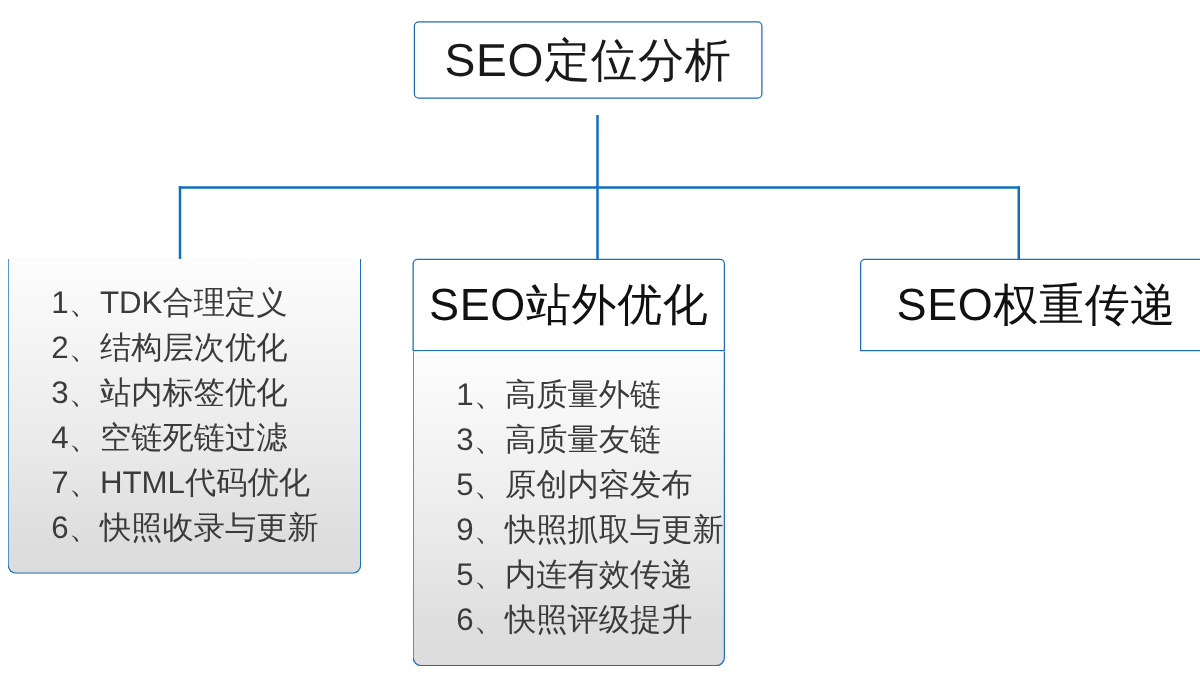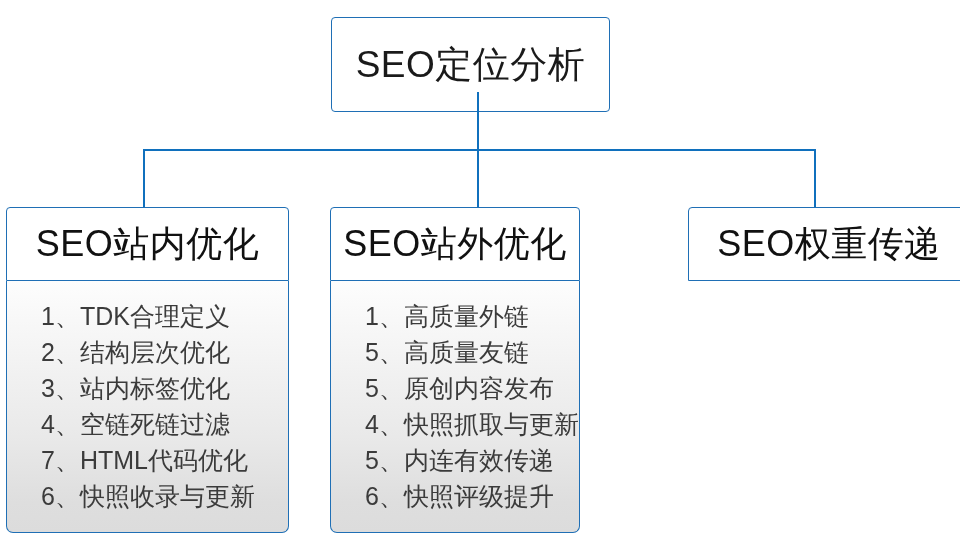--- a/index.html
+++ b/index.html
@@ -18,21 +18,21 @@
     background: #ffffff;
     overflow: hidden;
   }
 
   
   .root-box {
     position: absolute;
     left: 331px;
     top: 17px;
     width: 279px;
-    height: 95px;
+    height: 62px;
     box-sizing: border-box;
     border: 1px solid #1f6fb5;
     border-radius: 4px;
     background: #ffffff;
     display: flex;
     align-items: center;
     justify-content: center;
   }
   .root-label {
     font-size: 37px;
@@ -117,45 +117,42 @@
     <span class="root-label">SEO定位分析</span>
   </div>
 
   <div class="conn conn-v" style="left:477px; top:92px; height:58px;"></div>
   <div class="conn conn-h" style="left:143px; top:149px; width:673px;"></div>
   <div class="conn conn-v" style="left:143px; top:149px; height:59px;"></div>
   <div class="conn conn-v" style="left:477px; top:149px; height:59px;"></div>
   <div class="conn conn-v" style="left:814px; top:149px; height:59px;"></div>
 
   <div class="column" id="col-0">
-    <div class="col-header">
-      <span class="col-header-label">SEO站内优化</span>
-    </div>
     <div class="col-list">
       <ul>
         <li>1、TDK合理定义</li>
         <li>2、结构层次优化</li>
         <li>3、站内标签优化</li>
         <li>4、空链死链过滤</li>
         <li>7、HTML代码优化</li>
         <li>6、快照收录与更新</li>
       </ul>
     </div>
   </div>
 
   <div class="column" id="col-1">
     <div class="col-header">
       <span class="col-header-label">SEO站外优化</span>
     </div>
     <div class="col-list">
       <ul>
         <li>1、高质量外链</li>
-        <li>5、高质量友链</li>
+        <li>3、高质量友链</li>
         <li>5、原创内容发布</li>
-        <li>4、快照抓取与更新</li>
+        <li>9、快照抓取与更新</li>
         <li>5、内连有效传递</li>
         <li>6、快照评级提升</li>
       </ul>
     </div>
   </div>
 
   <div class="column" id="col-2">
     <div class="col-header">
       <span class="col-header-label">SEO权重传递</span>
     </div>

